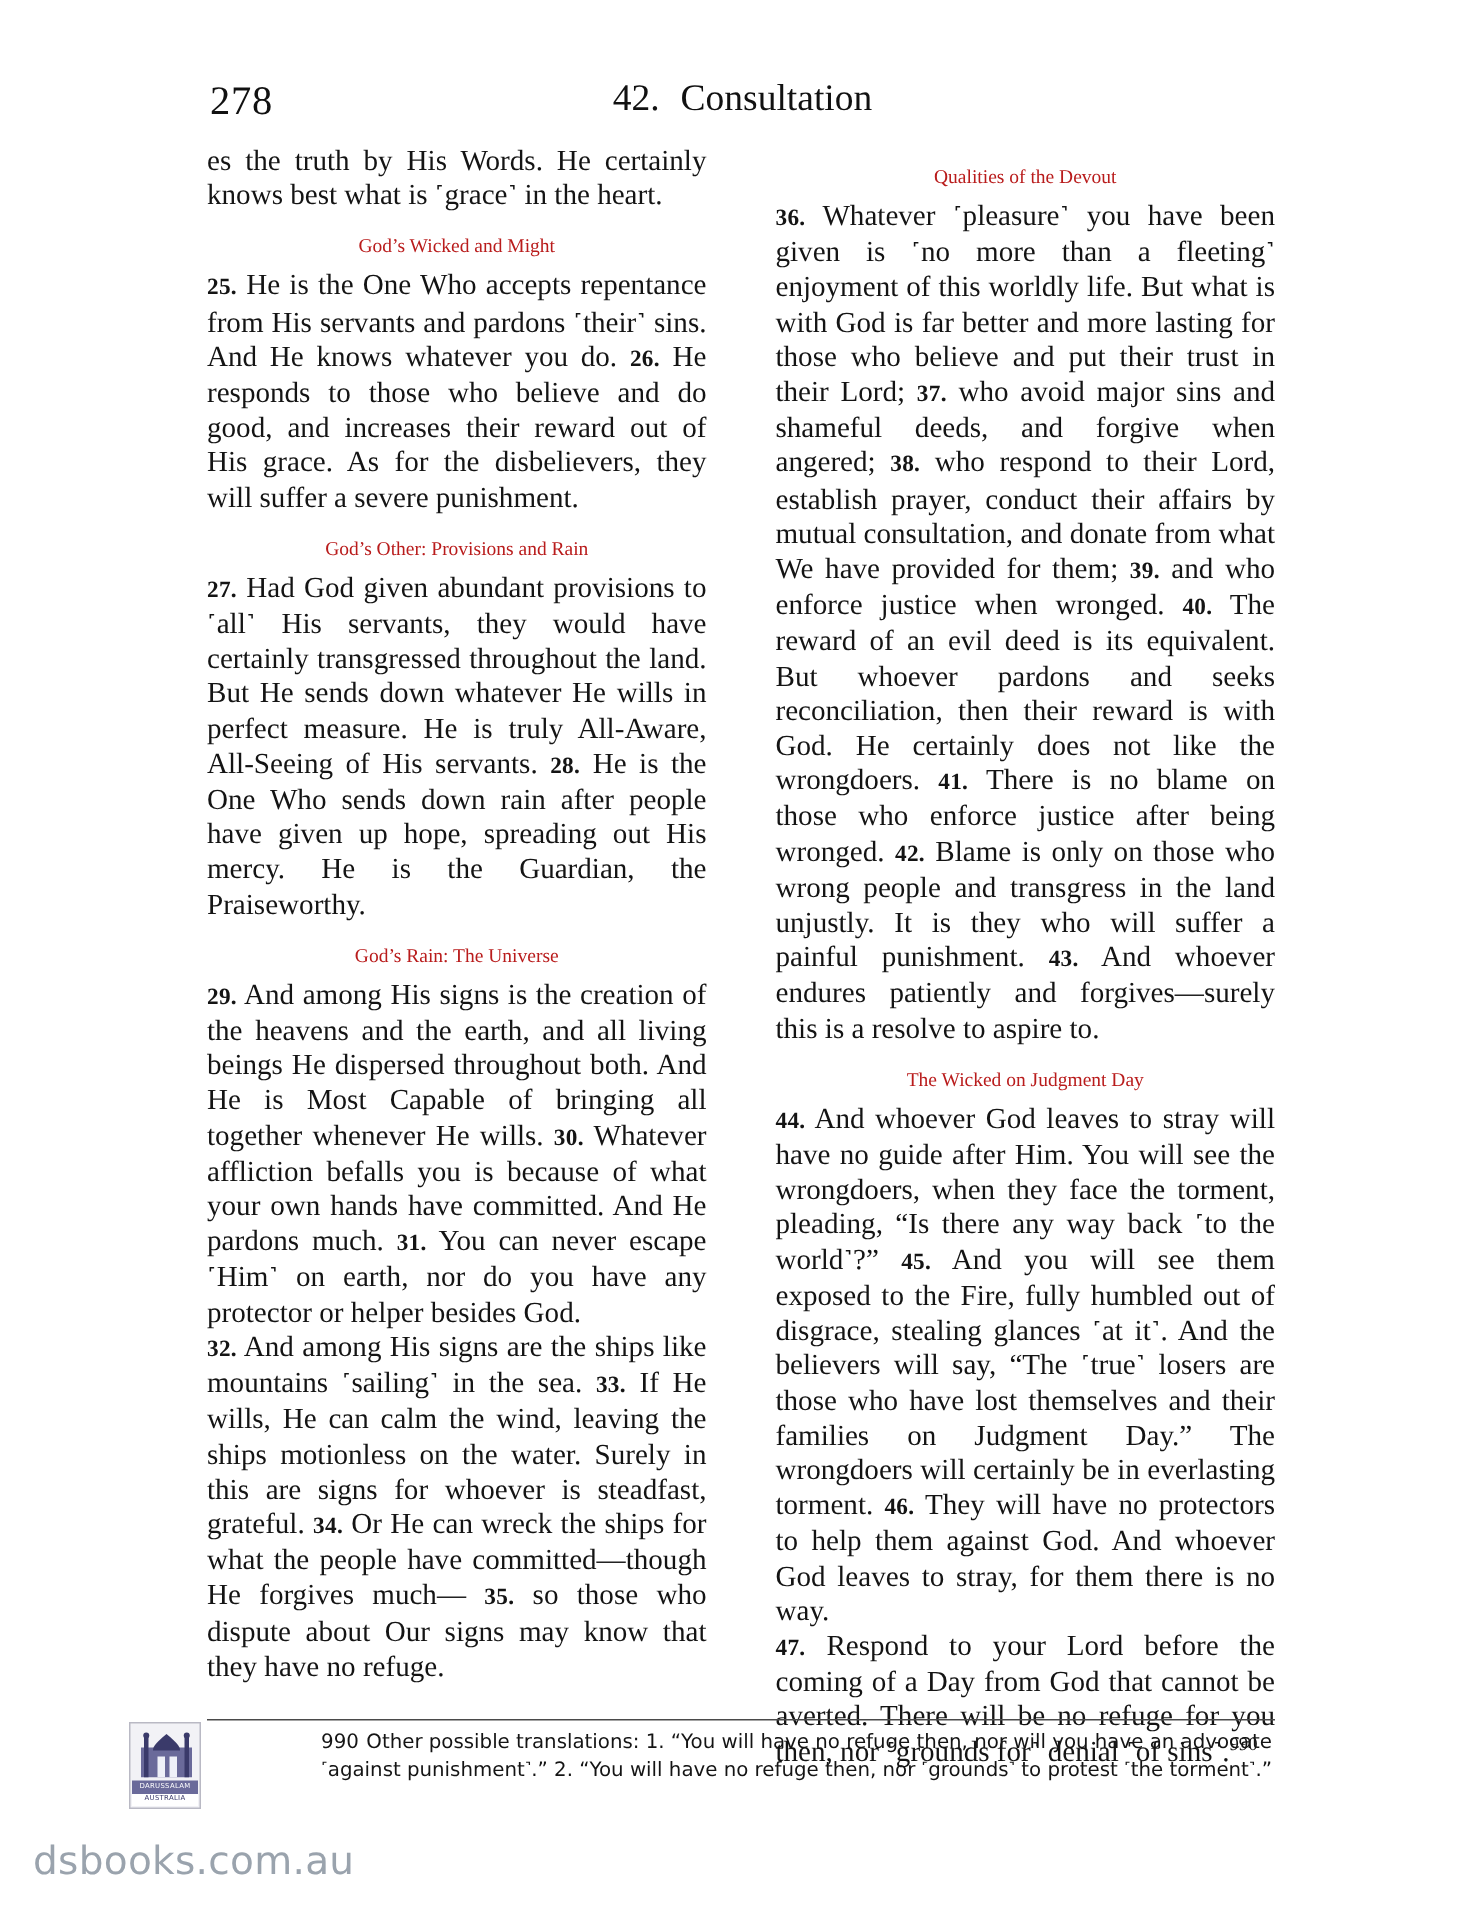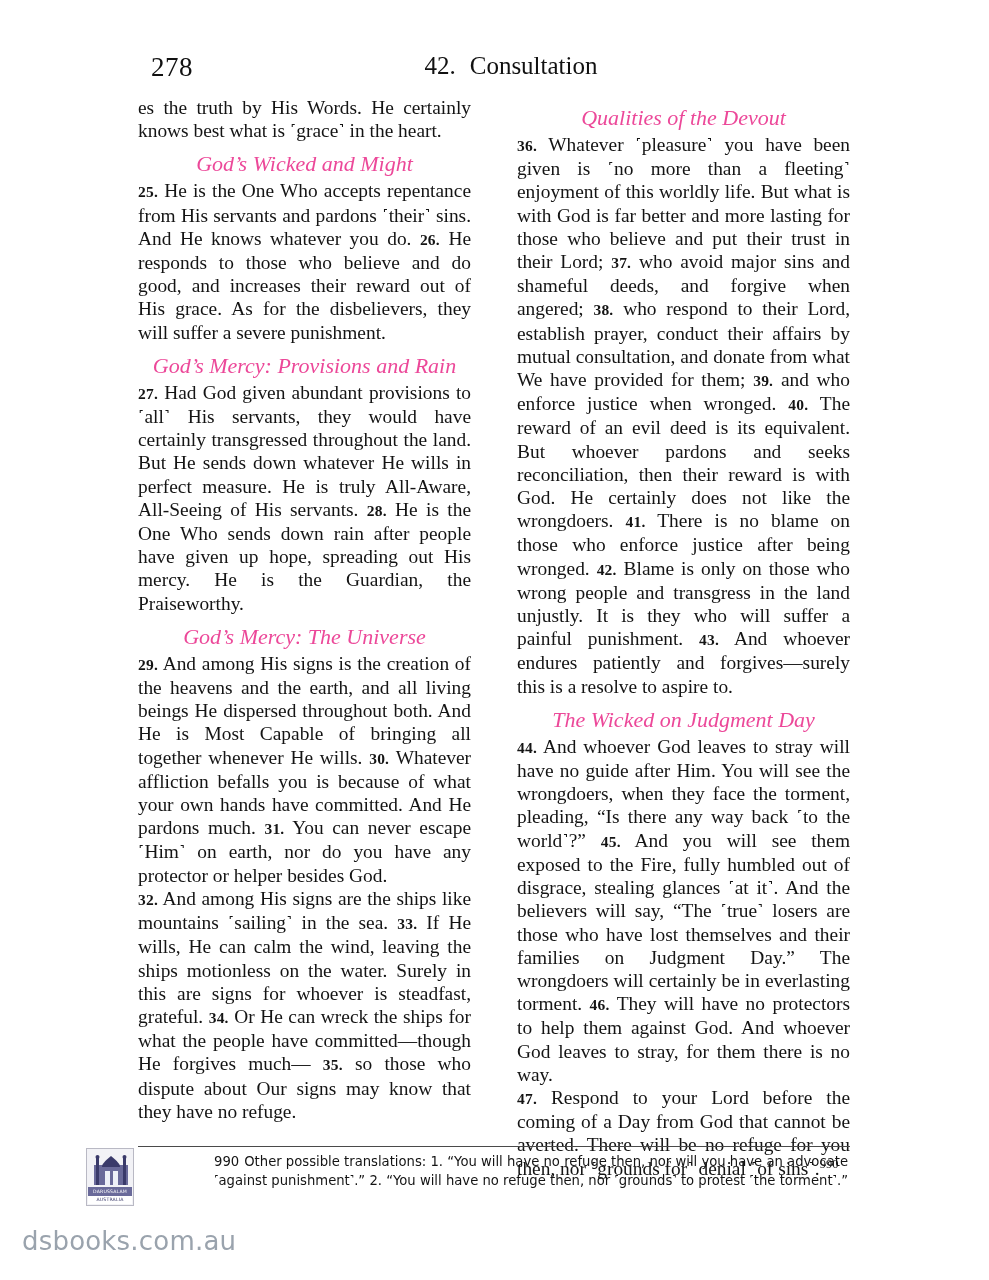--- a/index.html
+++ b/index.html
@@ -25,30 +25,30 @@
   
   .header {
     position: absolute;
     left: 140px;
     top: 52px;
     width: 710px;
     height: 36px;
   }
   .page-number {
     position: absolute;
-    left: 11px;
+    left: 0;
     top: 0;
     font-size: 27px;
     letter-spacing: 0.5px;
     color: #111;
     font-family: "Liberation Serif", serif;
   }
   .chapter-title {
     position: absolute;
-    left: 16px;
+    left: 0;
     top: 0;
     width: 710px;
     text-align: center;
     font-size: 25px;
     color: #111;
     font-family: "Liberation Serif", serif;
   }
   .chapter-title .num {
     margin-right: 14px;
   }
@@ -76,24 +76,23 @@
     color: #141414;
     hyphens: none;
   }
   .vnum {
     font-size: 15.5px;
     font-weight: bold;
     letter-spacing: 0.2px;
   }
   .section-head {
     margin: 11px 0 4px 0;
-    font-size: 22px;
-    font-style: italic;
-    text-align: center;
-    color: #ec4899;
+    font-size: 13px;
+    text-align: center;
+    color: #b91c1c;
     line-height: 22px;
   }
   .sup {
     font-size: 12.5px;
     vertical-align: super;
     line-height: 0;
   }
   
   .footnote-rule {
     position: absolute;
@@ -190,24 +189,24 @@
   </div>
 
   <div class="columns">
 
     <div class="col col-left">
       <p class="body">es the truth by His Words. He certainly knows best what is ˹grace˺ in the heart.</p>
 
       <div class="section-head">God’s Wicked and Might</div>
       <p class="body"><span class="vnum">25.</span>  He is the One Who accepts repentance from His servants and pardons ˹their˺ sins. And He knows whatever you do. <span class="vnum">26.</span>  He responds to those who believe and do good, and increases their reward out of His grace. As for the disbelievers, they will suffer a severe punishment.</p>
 
-      <div class="section-head">God’s Mercy:  Provisions and Rain</div>
+      <div class="section-head">God’s Other:  Provisions and Rain</div>
       <p class="body"><span class="vnum">27.</span>  Had God given abundant provisions to ˹all˺ His servants, they would have certainly transgressed throughout the land. But He sends down whatever He wills in perfect measure. He is truly All-Aware, All-Seeing of His servants. <span class="vnum">28.</span>  He is the One Who sends down rain after people have given up hope, spreading out His mercy. He is the Guardian, the Praiseworthy.</p>
 
-      <div class="section-head">God’s Mercy:  The Universe</div>
+      <div class="section-head">God’s Rain:  The Universe</div>
       <p class="body"><span class="vnum">29.</span>  And among His signs is the creation of the heavens and the earth, and all living beings He dispersed throughout both. And He is Most Capable of bringing all together whenever He wills. <span class="vnum">30.</span>  Whatever affliction befalls you is because of what your own hands have committed. And He pardons much. <span class="vnum">31.</span>  You can never escape ˹Him˺ on earth, nor do you have any protector or helper besides God.</p>
 
       <p class="body"><span class="vnum">32.</span>  And among His signs are the ships like mountains ˹sailing˺ in the sea. <span class="vnum">33.</span>  If He wills, He can calm the wind, leaving the ships motionless on the water. Surely in this are signs for whoever is steadfast, grateful. <span class="vnum">34.</span>  Or He can wreck the ships for what the people have committed—though He forgives much— <span class="vnum">35.</span>  so those who dispute about Our signs may know that they have no refuge.</p>
     </div>
 
     <div class="col col-right">
       <div class="section-head">Qualities of the Devout</div>
       <p class="body"><span class="vnum">36.</span>  Whatever ˹pleasure˺ you have been given is ˹no more than a fleeting˺ enjoyment of this worldly life. But what is with God is far better and more lasting for those who believe and put their trust in their Lord; <span class="vnum">37.</span>  who avoid major sins and shameful deeds, and forgive when angered; <span class="vnum">38.</span>  who respond to their Lord, establish prayer, conduct their affairs by mutual consultation, and donate from what We have provided for them; <span class="vnum">39.</span>  and who enforce justice when wronged. <span class="vnum">40.</span>  The reward of an evil deed is its equivalent. But whoever pardons and seeks reconciliation, then their reward is with God. He certainly does not like the wrongdoers. <span class="vnum">41.</span>  There is no blame on those who enforce justice after being wronged. <span class="vnum">42.</span>  Blame is only on those who wrong people and transgress in the land unjustly. It is they who will suffer a painful punishment. <span class="vnum">43.</span>  And whoever endures patiently and forgives—surely this is a resolve to aspire to.</p>
 
       <div class="section-head">The Wicked on Judgment Day</div>

